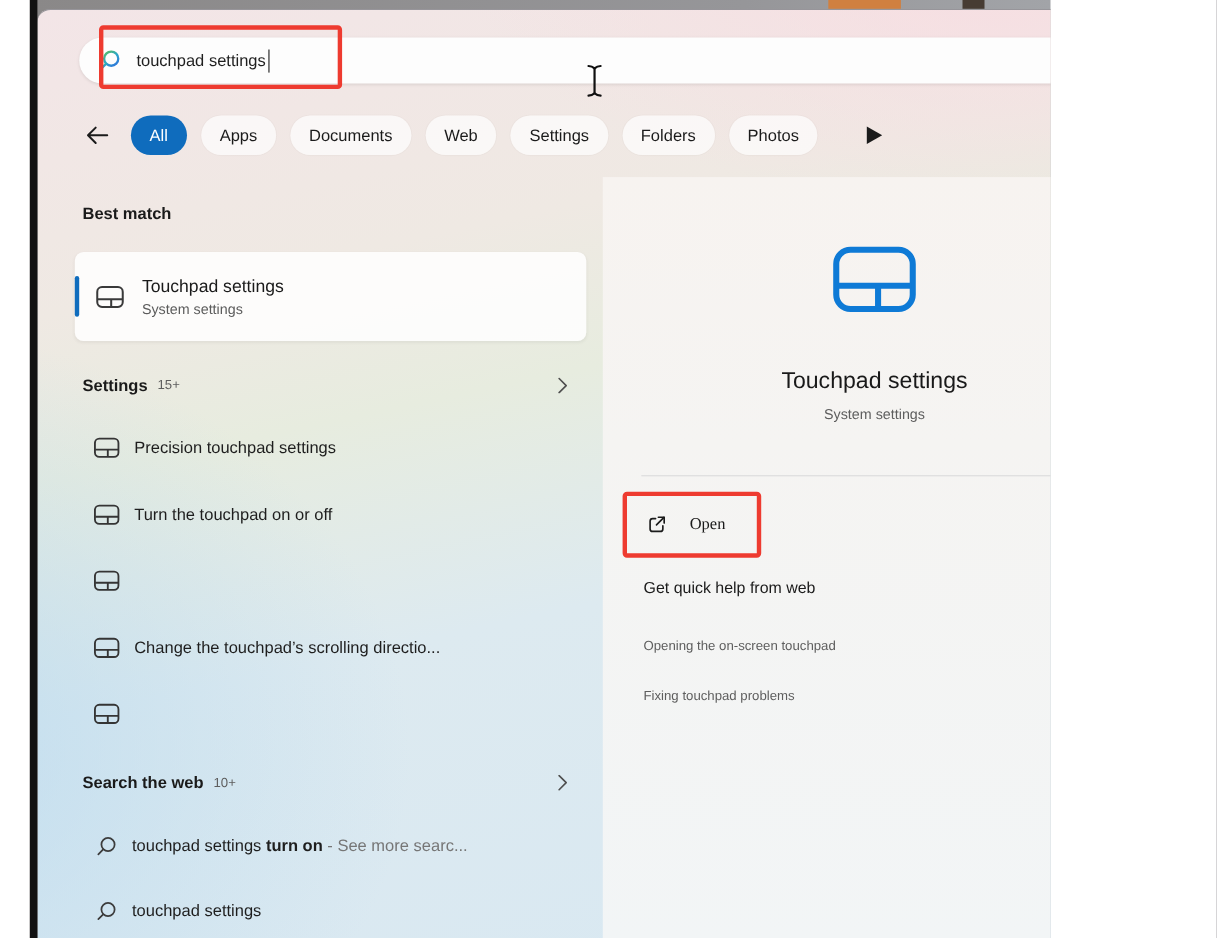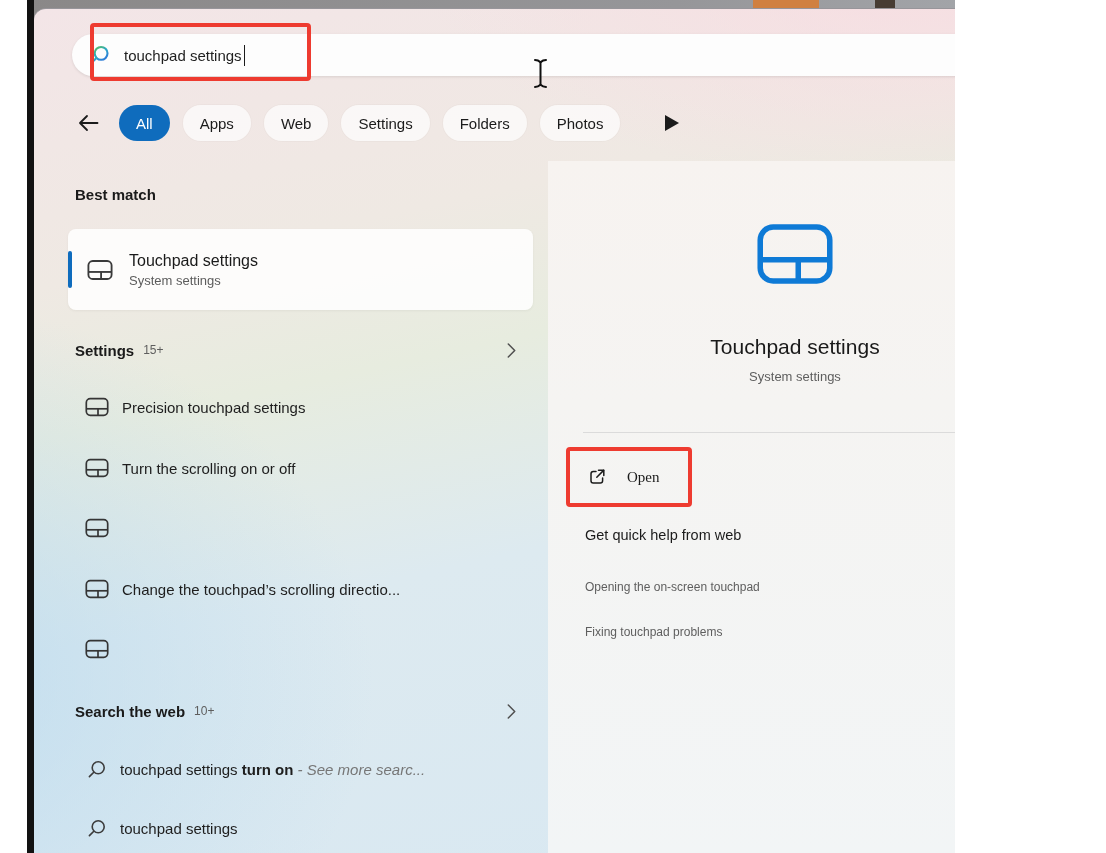--- a/index.html
+++ b/index.html
@@ -73,21 +73,21 @@
   .sec-header { position:absolute; left:41px; width:441px; height:20px; display:flex; align-items:center; }
   .sec-header .h { font-size:15px; font-weight:bold; color:#1a1a1a; }
   .sec-header .c { font-size:12px; color:#5e5e5e; margin-left:9px; }
   .sec-header .chev { margin-left:auto; color:#4f4f4f; cursor:pointer; display:flex; }
 
   .lrow { position:absolute; left:34px; width:470px; height:46px; display:flex; align-items:center; cursor:pointer; border-radius:6px; }
   .lrow .tp  { margin-left:17px; color:#353535; }
   .lrow .mag { margin-left:19px; color:#3c3c3c; }
   .lrow .t { margin-left:13px; font-size:15px; color:#1e1e1e; white-space:nowrap; }
   .lrow .t b { font-weight:bold; }
-  .lrow .t .dim { color:#767676;font-style:italic; }
+  .lrow .t .dim { color:#767676; }
 
   
   .capture-btn { position:absolute; left:1054px; top:3px; width:38px; height:38px; border-radius:50%;
                  background:rgba(66,62,62,.88); display:flex; align-items:center; justify-content:center;
                  cursor:pointer; z-index:10; }
 </style>
 </head>
 <body>
 
 <svg width="0" height="0" style="position:absolute">
@@ -139,20 +139,21 @@
     </svg>
 
     <div class="tabs-row">
       <div class="back-btn">
         <svg width="24" height="24" viewBox="0 0 24 24">
           <path d="M11 5 L4 12 L11 19 M4.5 12 H21.5" fill="none" stroke="#1b1b1b" stroke-width="1.8" stroke-linecap="round" stroke-linejoin="round"></path>
         </svg>
       </div>
       <div class="pill sel">All</div>
       <div class="pill">Apps</div>
+      <div class="pill">Documents</div>
       <div class="pill">Web</div>
       <div class="pill">Settings</div>
       <div class="pill">Folders</div>
       <div class="pill">Photos</div>
       <div class="play-tri"></div>
       <div class="more-dots">•••</div>
     </div>
 
     <div class="bm-header">Best match</div>
 
@@ -180,21 +181,21 @@
     <div class="lrow" style="top:375px">
       <svg class="tp" width="24" height="20">
           <use href="#i-touchpad"></use>
         </svg>
       <span class="t">Precision touchpad settings</span>
     </div>
     <div class="lrow" style="top:436px">
       <svg class="tp" width="24" height="20">
           <use href="#i-touchpad"></use>
         </svg>
-      <span class="t">Turn the scrolling on or off</span>
+      <span class="t">Turn the touchpad on or off</span>
     </div>
     <div class="lrow" style="top:496px">
       <svg class="tp" width="24" height="20">
           <use href="#i-touchpad"></use>
         </svg>
     </div>
     <div class="lrow" style="top:557px">
       <svg class="tp" width="24" height="20">
           <use href="#i-touchpad"></use>
         </svg>

